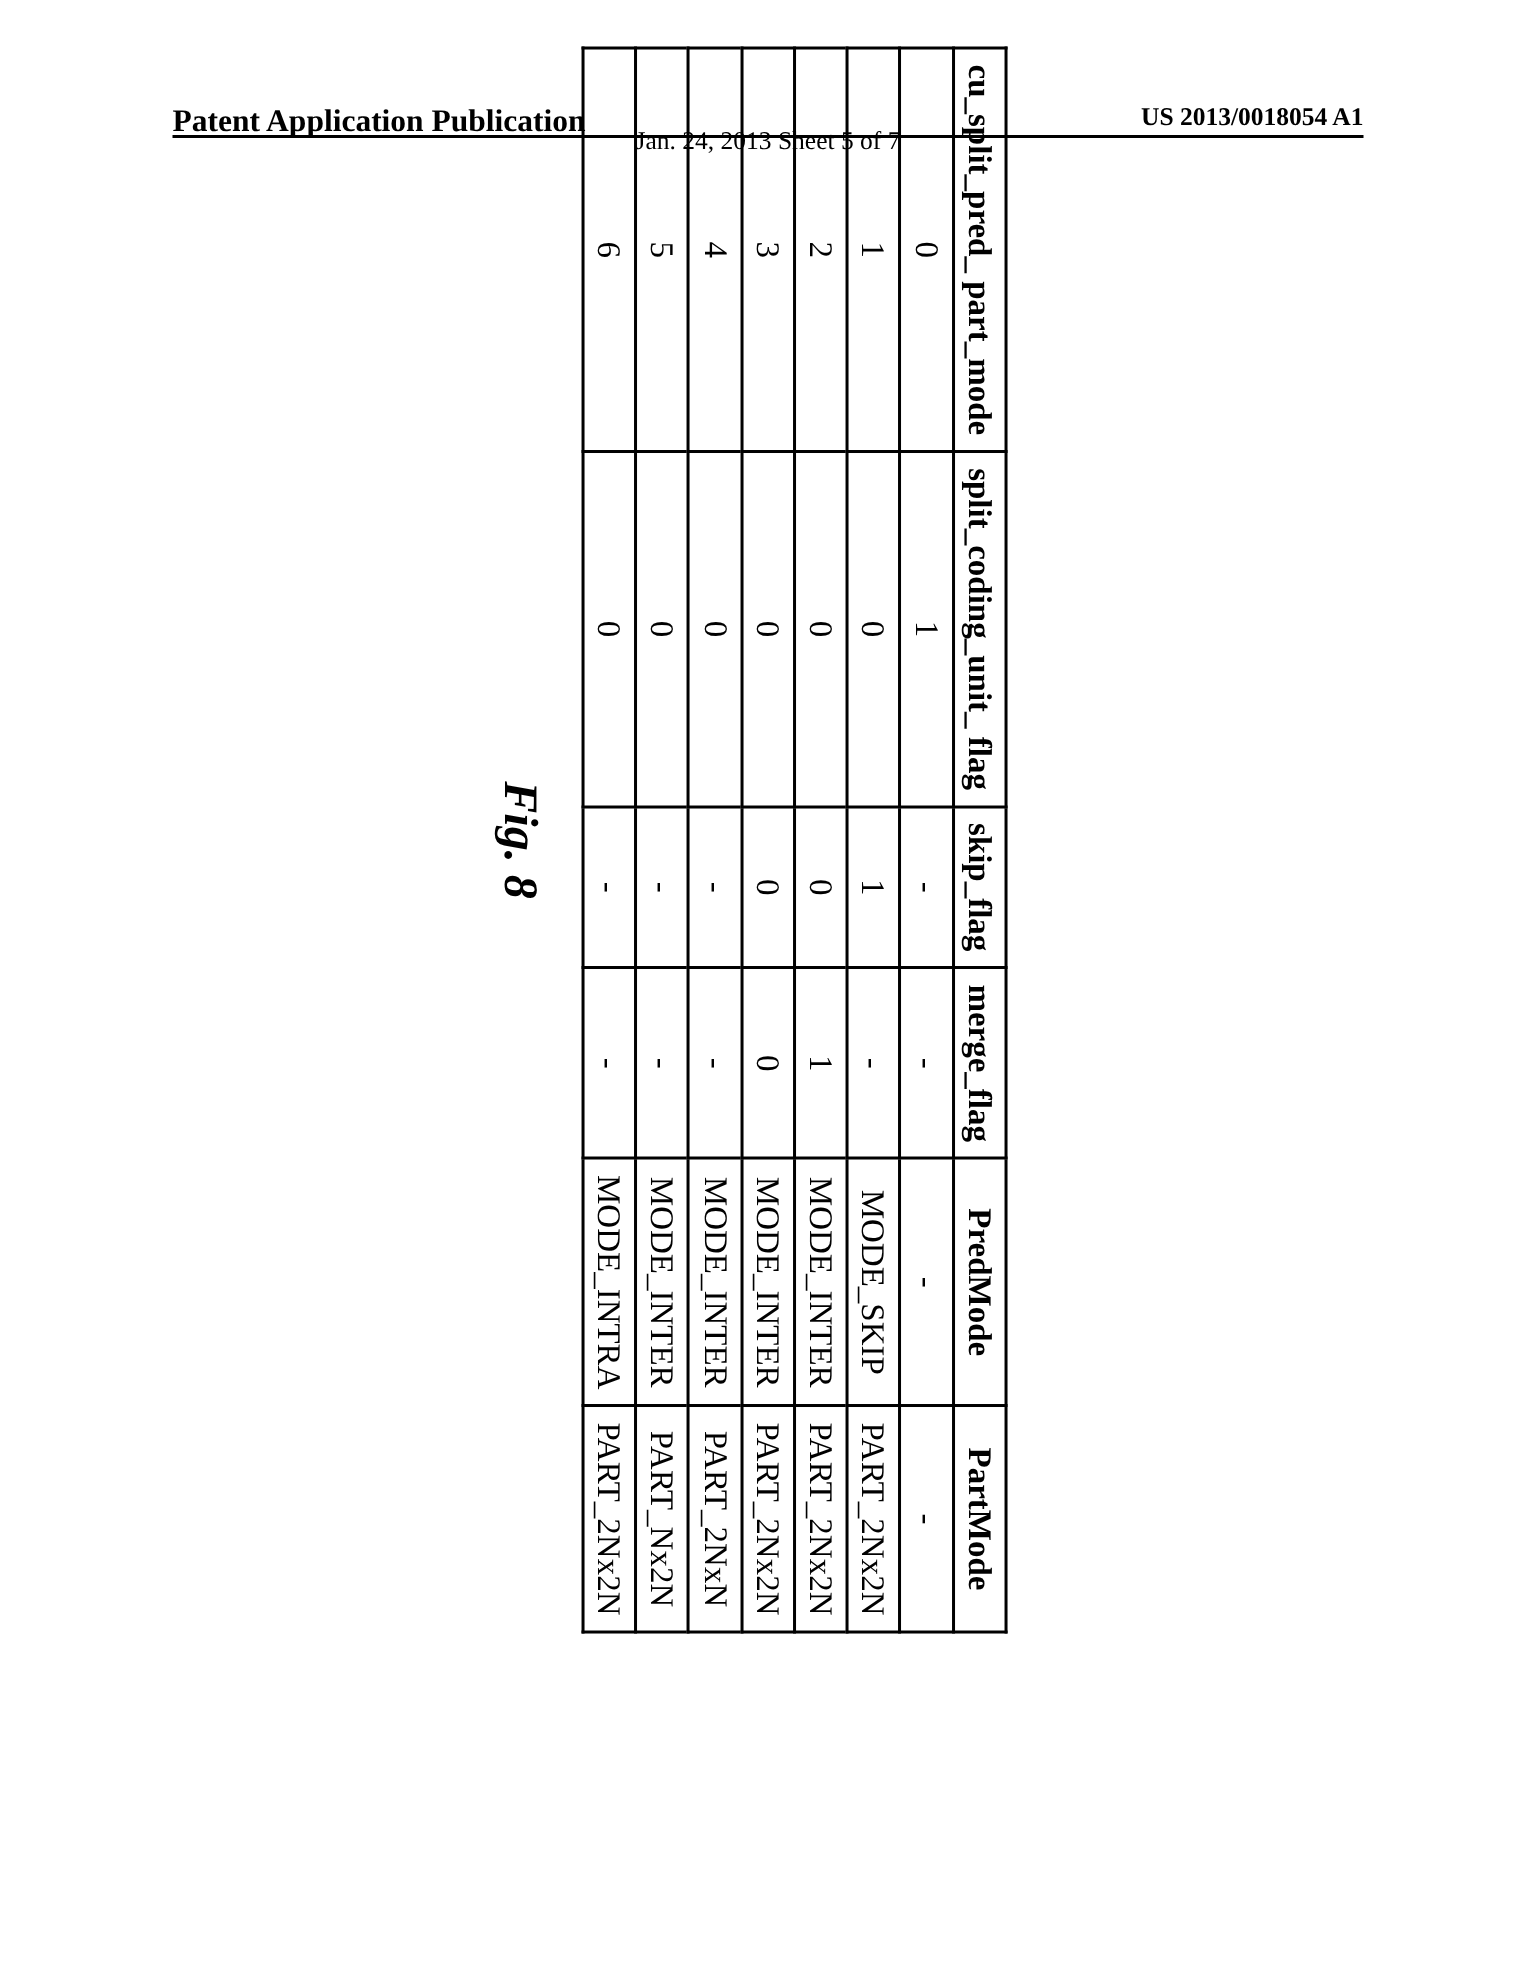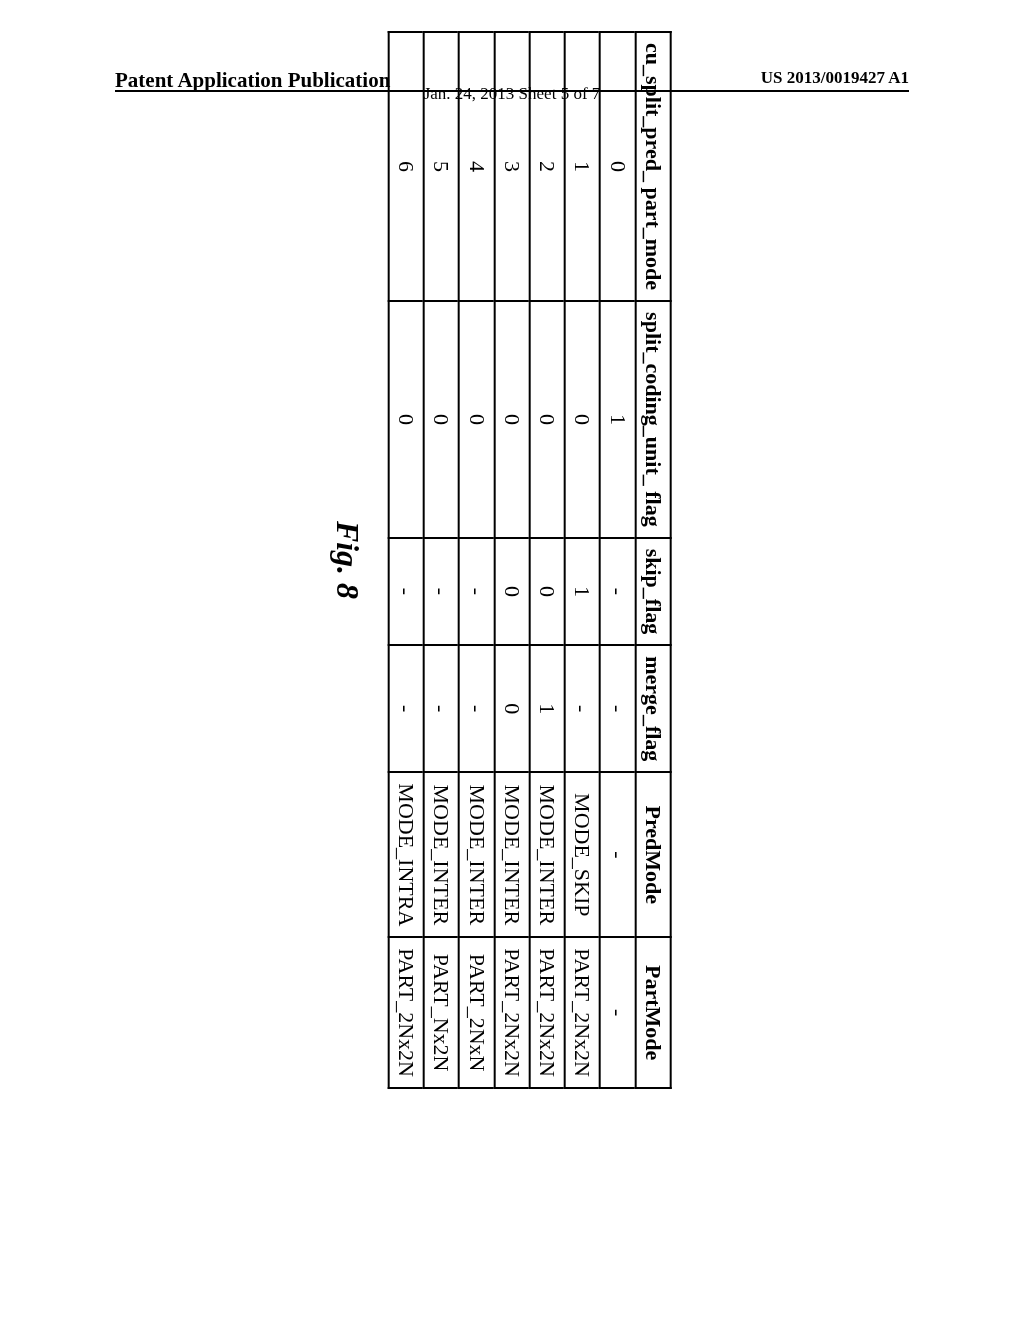--- a/index.html
+++ b/index.html
@@ -97,21 +97,21 @@
   }
 </style>
 </head>
 <body>
 
 <div class="page">
 
   <div class="header">
     <div class="hdr-left">Patent Application Publication</div>
     <div class="hdr-center">Jan. 24, 2013  Sheet 5 of 7</div>
-    <div class="hdr-right">US 2013/0019427 A1</div>
+    <div class="hdr-right">US 2013/0018054 A1</div>
     <div class="header-line"></div>
   </div>
 
   <div class="rot-wrap">
     <div class="rot-inner">
       <table class="tbl">
         <thead>
           <tr>
             <th class="col-0">cu_split_pred_
 part_mode</th>

